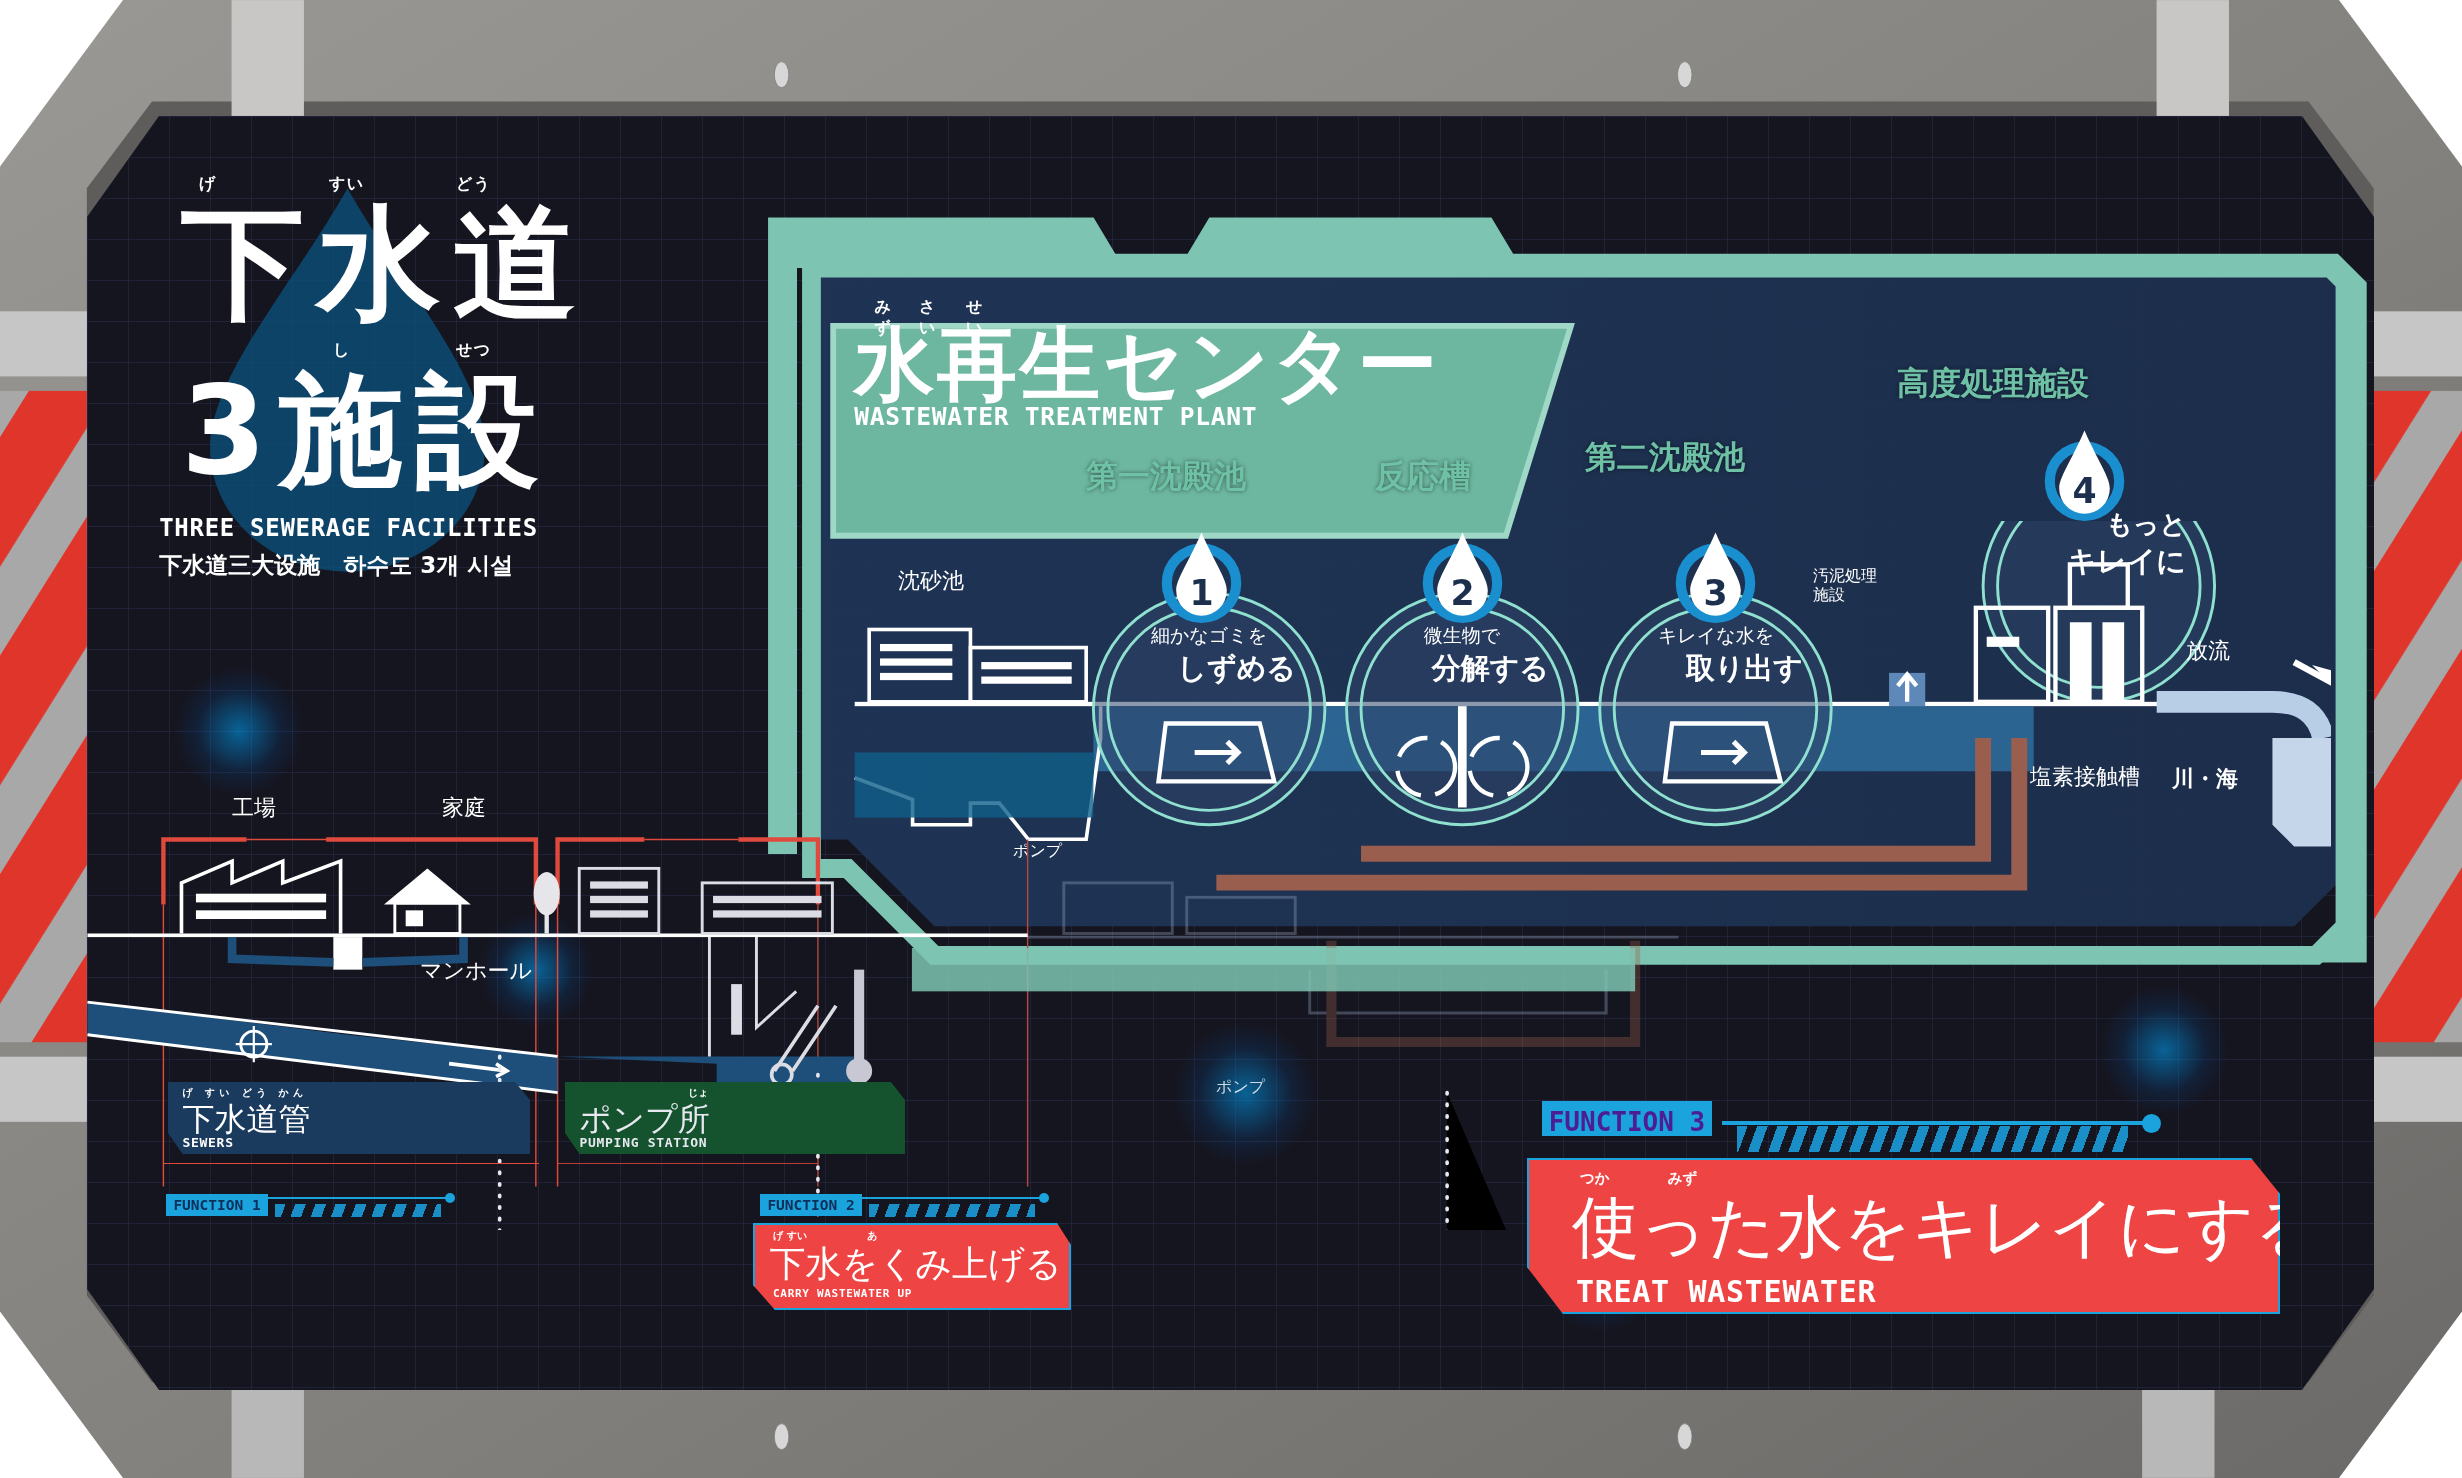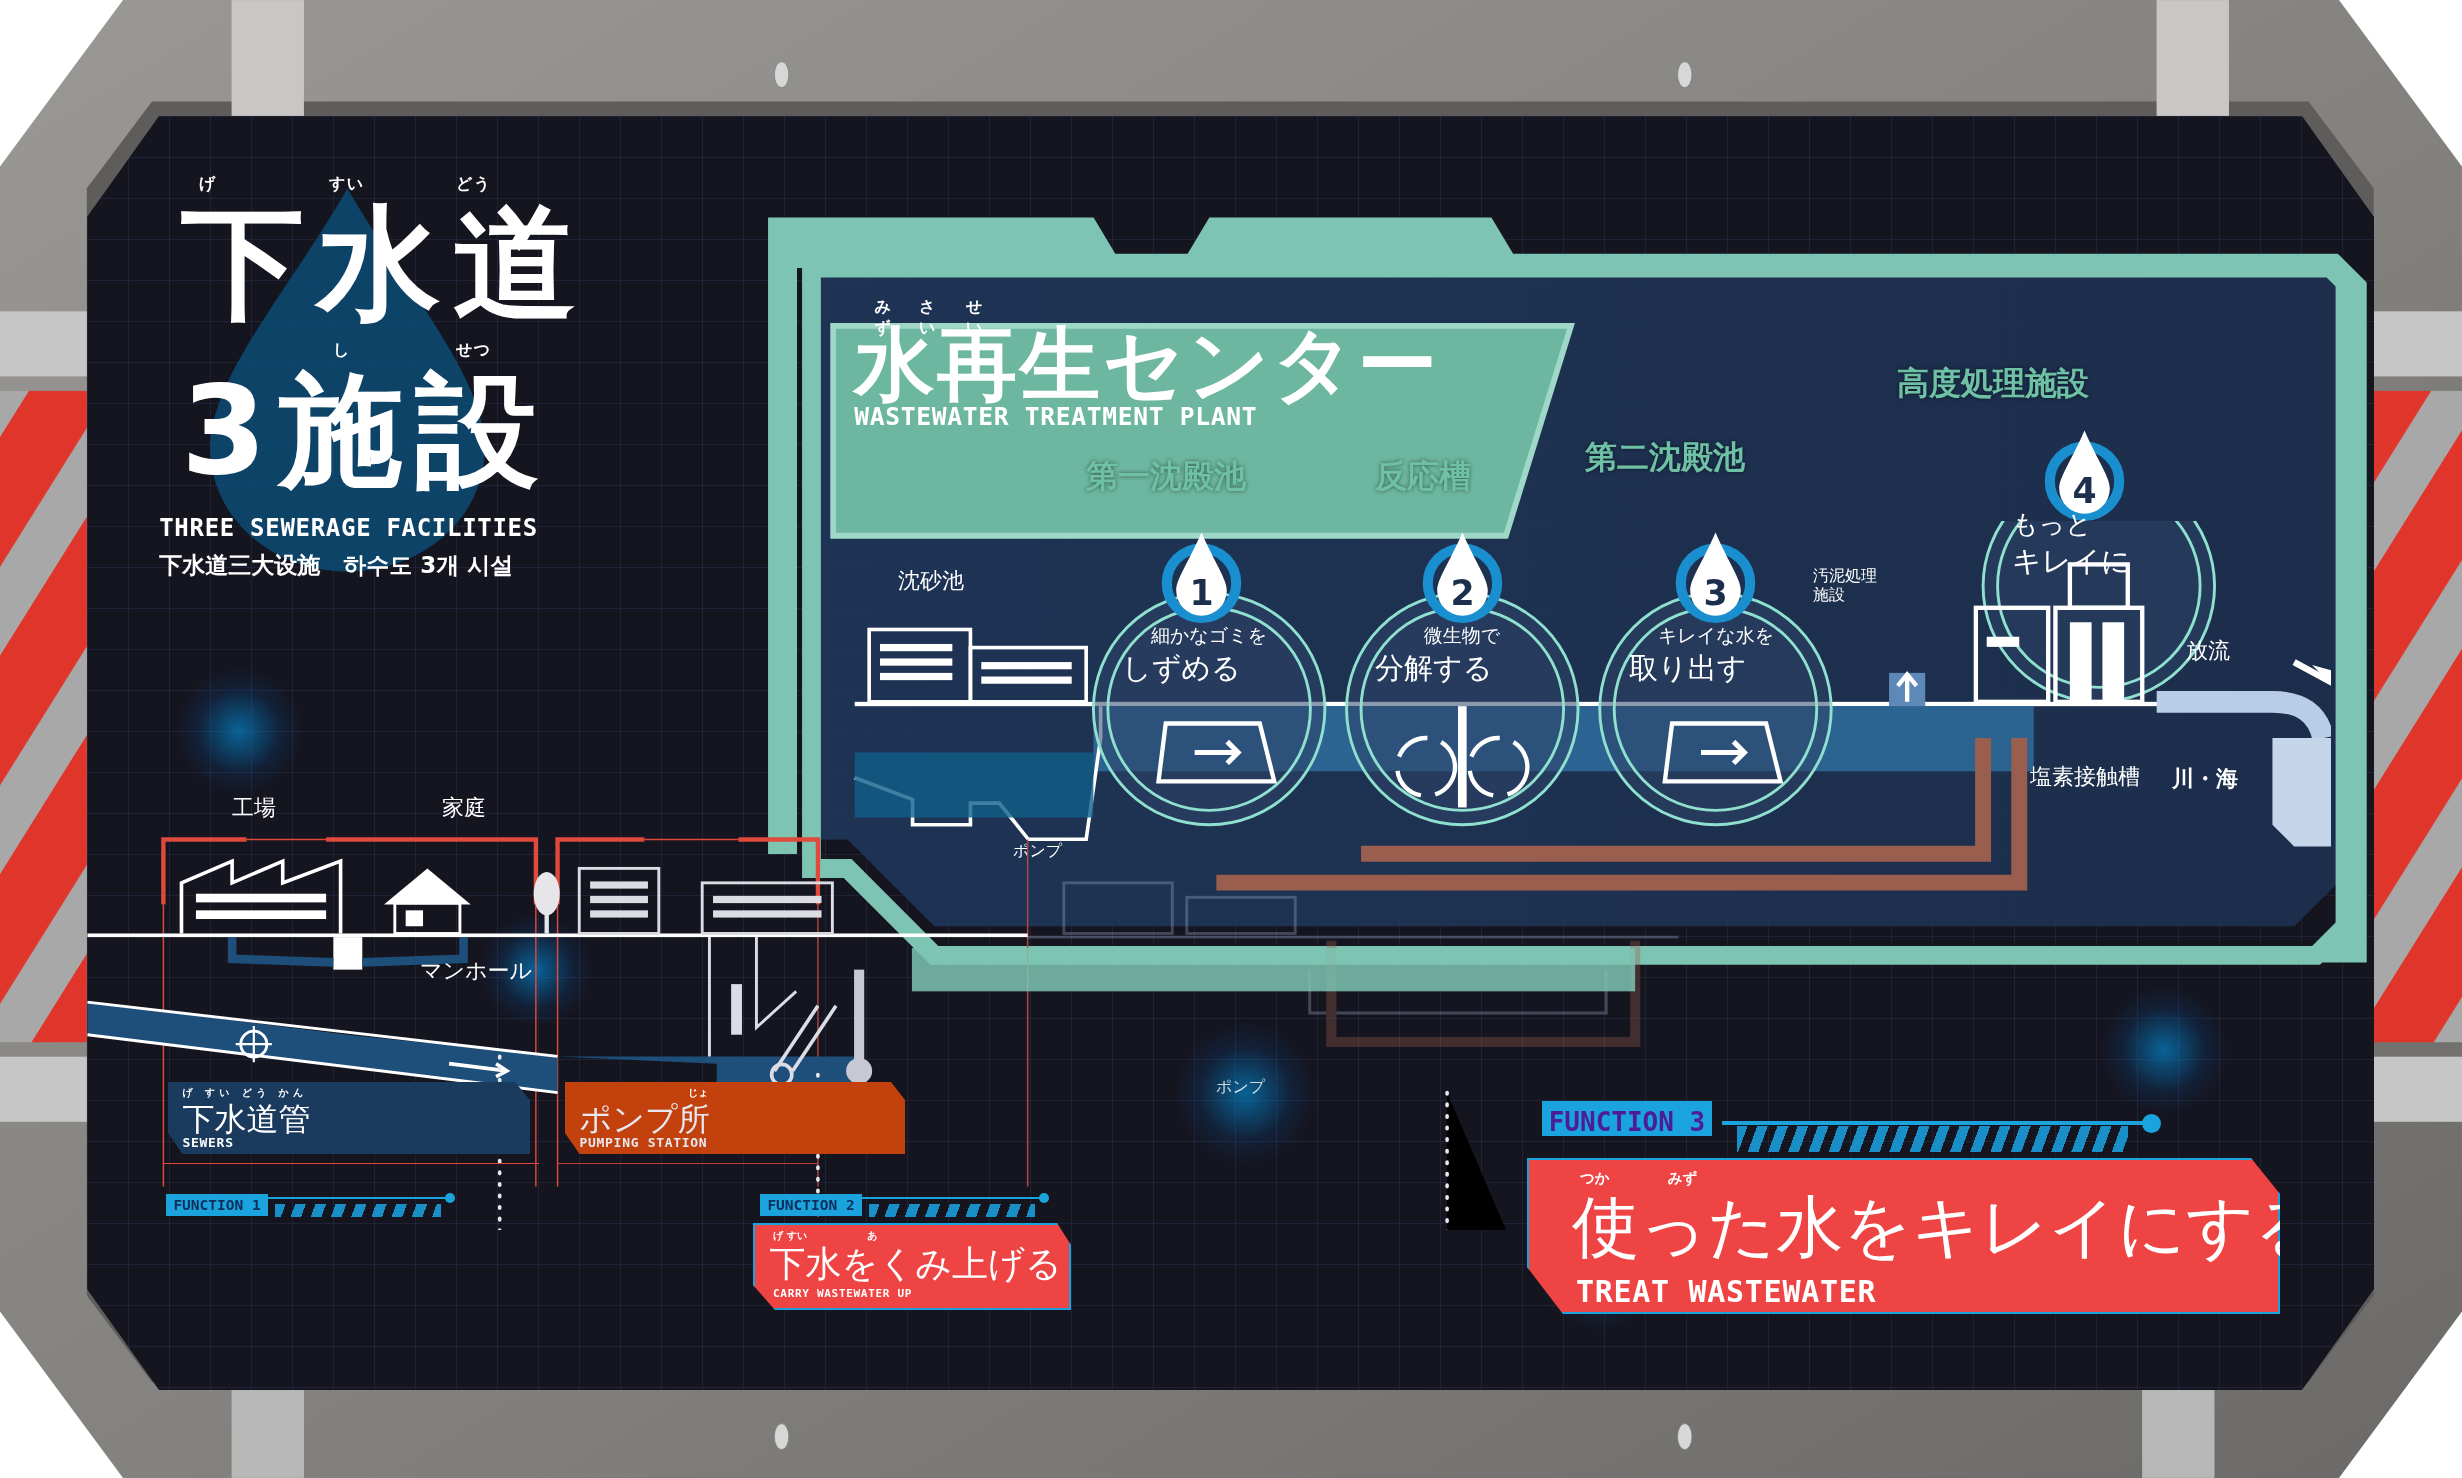--- a/index.html
+++ b/index.html
@@ -10,21 +10,21 @@
 #screen{left:87px;top:116px;width:2287px;height:1274px;background:#15151f;
  clip-path:polygon(72px 0,2215px 0,2287px 101px,2287px 1173px,2215px 1274px,72px 1274px,0 1173px,0 101px);overflow:hidden}
 .grid{position:absolute;inset:0;background-image:linear-gradient(rgba(60,70,120,.28) 0.7px,transparent 0.7px),linear-gradient(90deg,rgba(60,70,120,.28) 0.7px,transparent 0.7px);background-size:41px 41px}
 .glow{position:absolute;border-radius:50%;background:radial-gradient(circle,rgba(0,150,230,.6),rgba(0,100,200,.15) 45%,transparent 70%)}
 .furi{font-size:16px;font-weight:bold;color:#fff;letter-spacing:1.4px}
 .title-main{font-family:"DejaVu Sans",sans-serif;font-weight:bold;font-size:123px;line-height:1;letter-spacing:13px;color:#fff}
 .en-caps{font-family:"DejaVu Sans Mono","Liberation Mono",monospace;font-weight:bold;letter-spacing:0.7px;color:#fff}
 .lbl{font-size:22px;color:#fff;font-family:"Liberation Sans",sans-serif}
 .teal-h{color:#6fc1a6;font-weight:bold;font-size:32px;font-family:"DejaVu Sans",sans-serif;text-shadow:0 0 4.3px rgba(0,0,0,.5)}
 .step-sm{font-size:19px;color:#fff;text-align:center}
-.step-lg{font-size:29px;color:#fff;font-weight:normal;text-align:left}
+.step-lg{font-size:29px;color:#fff;font-weight:bold;text-align:right}
 .fn-box{position:absolute;background:#ef4444;border:2.9px solid #1aa3dd}
 .fn-tag{position:absolute;background:#1aa3dd;color:#0d2f5a;font-weight:bold;font-family:"DejaVu Sans Mono",monospace;padding:0 7.2px}
 .stripes{position:absolute;background:repeating-linear-gradient(110deg,#1a8fc7 0 10px,transparent 10px 19px)}
 .red{background:#e04a3c}
 </style>
 </head>
 <body>
 
 <svg id="frame" class="abs" viewBox="0 0 3402 2042" width="2462" height="1478">
   <defs>
@@ -278,21 +278,21 @@
   <div class="abs lbl" style="left:145px;top:677px">工場</div>
   <div class="abs lbl" style="left:355px;top:677px">家庭</div>
   <div class="abs lbl" style="left:333px;top:840px">マンホール</div>
   <div class="abs lbl" style="left:1129px;top:961px;font-size:16px;opacity:.8">ポンプ</div>
 
   <div class="abs" style="left:81px;top:966px;width:362px;height:72px;background:#1a3a5e;clip-path:polygon(0 0,347px 0,362px 18px,362px 72px,14.5px 72px,0 51px)">
     <div style="position:absolute;left:14.5px;top:4.3px;font-size:10px;font-weight:bold;letter-spacing:4.3px">げ すい どう かん</div>
     <div style="position:absolute;left:14.5px;top:16px;font-size:32px">下水道管</div>
     <div class="en-caps" style="position:absolute;left:14.5px;top:53px;font-size:13px">SEWERS</div>
   </div>
-  <div class="abs" style="left:478px;top:966px;width:340px;height:76px;background:#c2410c;clip-path:polygon(0 0,326px 0,340px 18px,340px 72px,14.5px 72px,0 51px)">
+  <div class="abs" style="left:478px;top:966px;width:340px;height:76px;background:#14532d;clip-path:polygon(0 0,326px 0,340px 18px,340px 72px,14.5px 72px,0 51px)">
     <div style="position:absolute;left:123px;top:4.3px;font-size:10px;font-weight:bold">じょ</div>
     <div style="position:absolute;left:14.5px;top:16px;font-size:32px;color:#e8e8f0">ポンプ所</div>
     <div class="en-caps" style="position:absolute;left:14.5px;top:53px;font-size:13px;color:#e8e8f0">PUMPING STATION</div>
   </div>
 
   <div class="abs red" style="left:76px;top:1047px;width:376px;height:1.4px"></div>
   <div class="abs red" style="left:470px;top:1047px;width:261px;height:1.4px;opacity:.8"></div>
 
   <div class="abs" style="left:72px;top:1071px;width:318px;height:130px">
     <div class="fn-tag" style="left:7.2px;top:7.2px;font-size:14.5px;height:22px;line-height:22px">FUNCTION 1</div>

